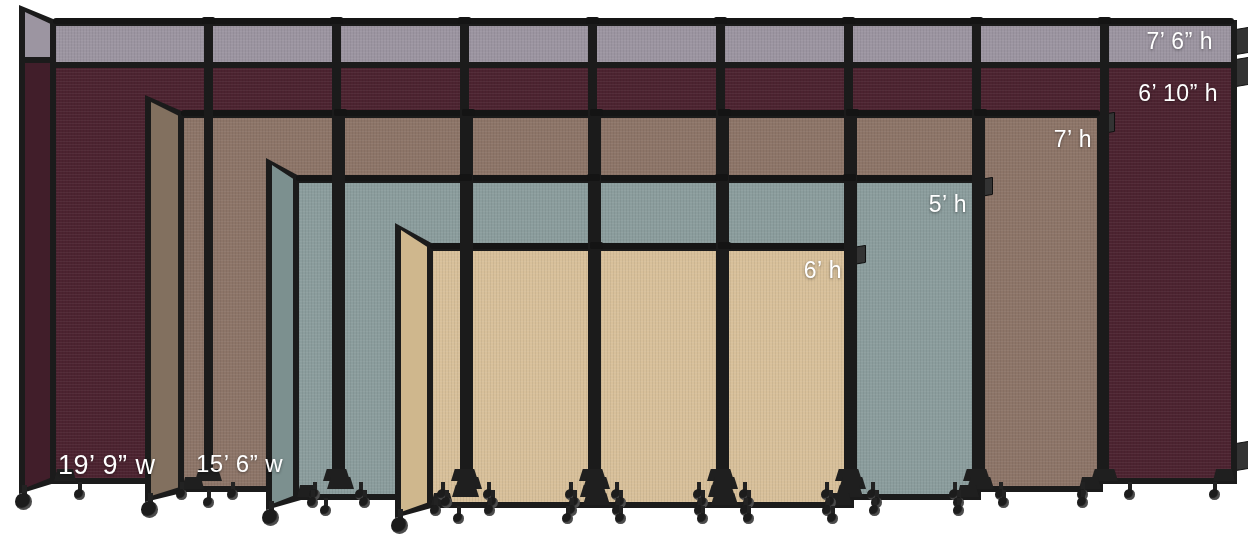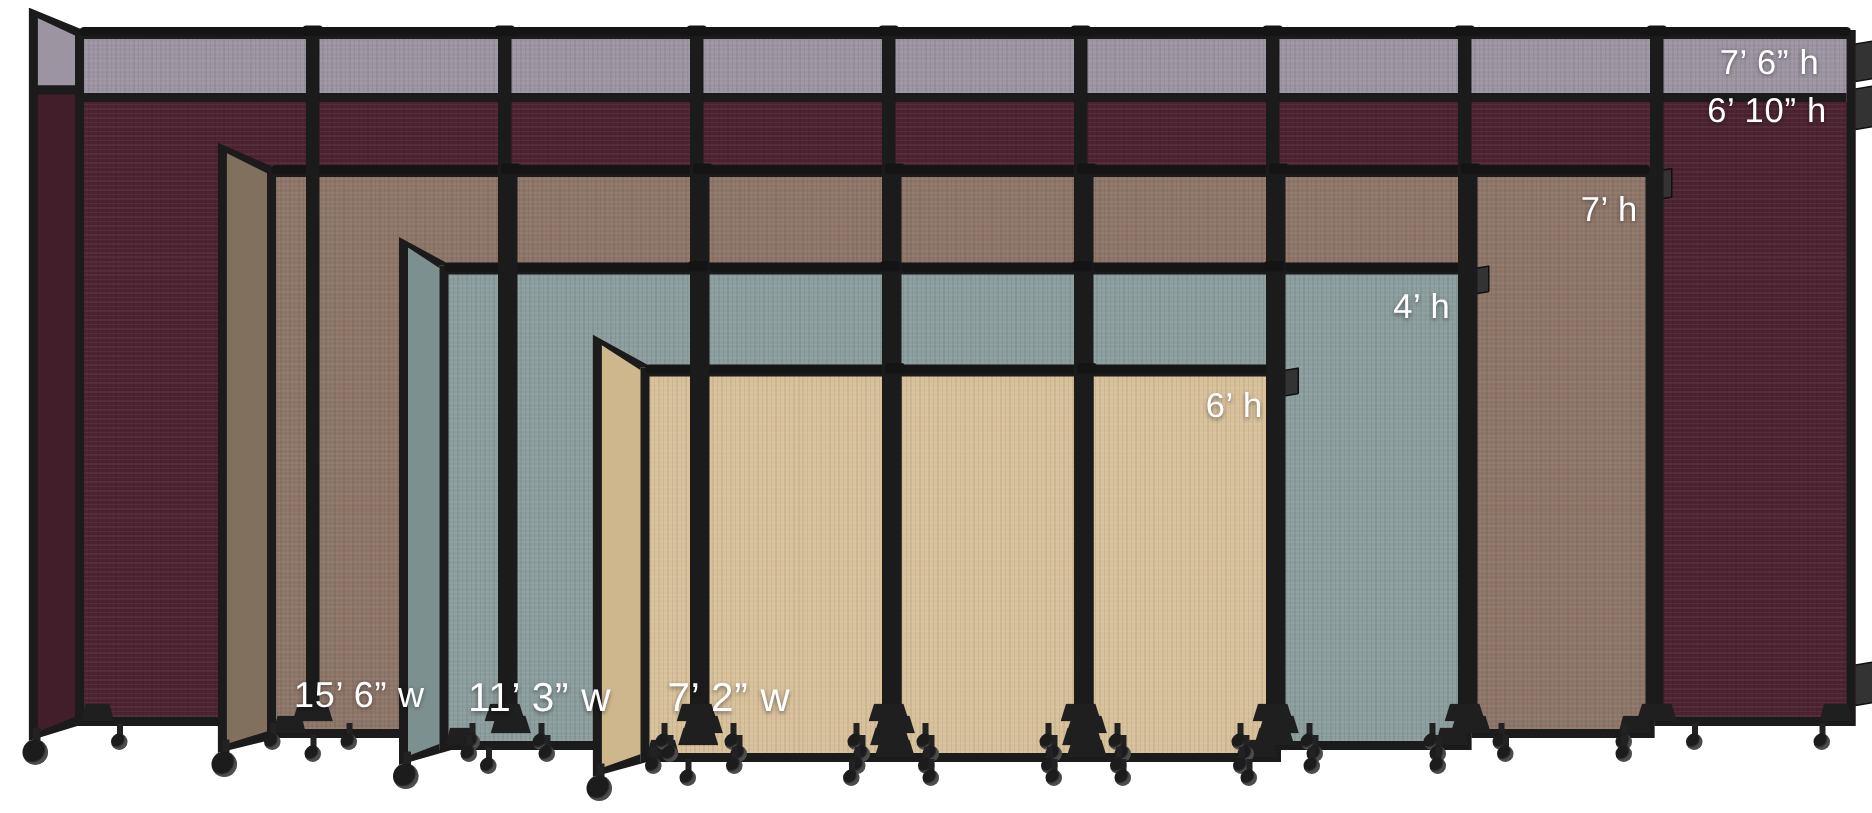--- a/index.html
+++ b/index.html
@@ -110,21 +110,22 @@
       <div class="caster" style="left: 743px; top: 482px;"></div>
       <div class="caster" style="left: 825px; top: 482px;"></div>
       <div class="caster" style="left: 871px; top: 482px;"></div>
       <div class="caster" style="left: 953px; top: 482px;"></div>
       <div class="caster" style="left: 999px; top: 482px;"></div>
       <div class="caster" style="left: 1081px; top: 482px;"></div>
       <div class="caster" style="left: 1128px; top: 482px;"></div>
       <div class="caster" style="left: 1213px; top: 482px;"></div>
       <div class="caster big" style="left: 22px; top: 485px;"></div>
       <div class="dim-label" style="top: 28px; font-size: 23px; right: 35px;">7’ 6” h</div>
-      <div class="dim-label" style="top: 60px; font-size: 23px; right: 30px;">6’ 10” h</div>
+      <div class="dim-label" style="top: 80px; font-size: 23px; right: 30px;">6’ 10” h</div>
+      <div class="dim-label" style="top: 450px; font-size: 27px; left: 58px;">19’ 9” w</div>
     </div>
     <div class="divider-group">
       <div class="bracket" style="left: 1101px; top: 113px; height: 18px;"></div>
       <div class="wing" style="left: 145px; top: 95px; width: 41px; height: 407px; background: rgb(27, 27, 27); clip-path: polygon(0px 0px, 100% 18px, 100% calc(100% - 10px), 0px 100%);">
         <div class="wing-inner fabric" style="inset: 7px 3px 6px 6px; clip-path: polygon(0px 0px, 100% 16px, 100% calc(100% - 10px), 0px 100%); background: rgb(130, 112, 95);"></div>
       </div>
       <div class="main-run fabric" style="left: 178px; top: 112px; width: 925px; height: 380px; background-color: rgb(141, 117, 104);">
         <div class="panel-bar" style="left: 152px;"></div>
         <div class="bar-cap" style="left: 150px; width: 13px;"></div>
         <div class="foot" style="left: 143px; width: 27px;"></div>
@@ -189,22 +190,21 @@
       <div class="caster" style="left: 434px; top: 498px;"></div>
       <div class="caster" style="left: 488px; top: 498px;"></div>
       <div class="caster" style="left: 570px; top: 498px;"></div>
       <div class="caster" style="left: 616px; top: 498px;"></div>
       <div class="caster" style="left: 698px; top: 498px;"></div>
       <div class="caster" style="left: 744px; top: 498px;"></div>
       <div class="caster" style="left: 826px; top: 498px;"></div>
       <div class="caster" style="left: 873px; top: 498px;"></div>
       <div class="caster" style="left: 957px; top: 498px;"></div>
       <div class="caster big" style="left: 269px; top: 501px;"></div>
-      <div class="dim-label" style="top: 191px; font-size: 23px; right: 281px;">4’ h</div>
-      <div class="dim-label" style="top: 450px; font-size: 27px; left: 312px;">11’ 3” w</div>
+      <div class="dim-label" style="top: 191px; font-size: 23px; right: 281px;">5’ h</div>
     </div>
     <div class="divider-group">
       <div class="bracket" style="left: 852px; top: 246px; height: 16px;"></div>
       <div class="wing" style="left: 395px; top: 223px; width: 40px; height: 295px; background: rgb(27, 27, 27); clip-path: polygon(0px 0px, 100% 22px, 100% calc(100% - 11px), 0px 100%);">
         <div class="wing-inner fabric" style="inset: 7px 3px 6px 6px; clip-path: polygon(0px 0px, 100% 20px, 100% calc(100% - 11px), 0px 100%); background: rgb(207, 183, 141);"></div>
       </div>
       <div class="main-run fabric" style="left: 427px; top: 245px; width: 427px; height: 263px; background-color: rgb(216, 192, 154);">
         <div class="panel-bar" style="left: 159px;"></div>
         <div class="bar-cap" style="left: 157px; width: 13px;"></div>
         <div class="foot" style="left: 150px; width: 27px;"></div>
@@ -215,15 +215,14 @@
         <div class="foot" style="right: -4px; width: 22px;"></div>
       </div>
       <div class="caster" style="left: 457px; top: 506px;"></div>
       <div class="caster" style="left: 566px; top: 506px;"></div>
       <div class="caster" style="left: 619px; top: 506px;"></div>
       <div class="caster" style="left: 701px; top: 506px;"></div>
       <div class="caster" style="left: 747px; top: 506px;"></div>
       <div class="caster" style="left: 831px; top: 506px;"></div>
       <div class="caster big" style="left: 398px; top: 509px;"></div>
       <div class="dim-label" style="top: 257px; font-size: 23px; right: 406px;">6’ h</div>
-      <div class="dim-label" style="top: 450px; font-size: 27px; left: 445px;">7’ 2” w</div>
     </div>
   </div>
 
 </body></html>

